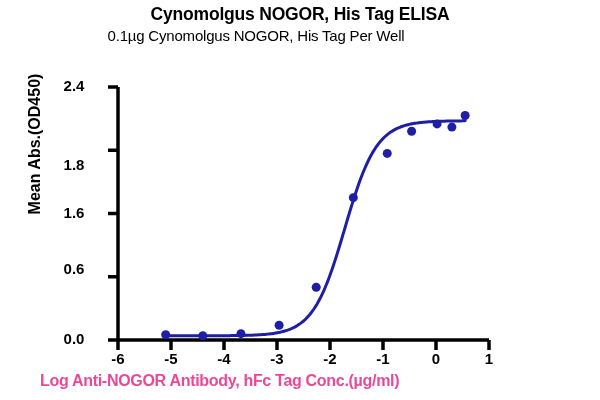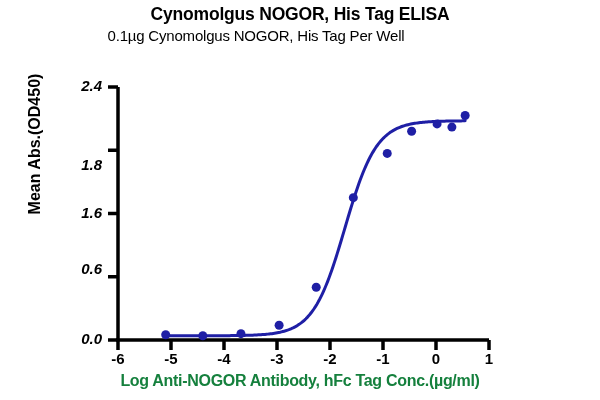--- a/index.html
+++ b/index.html
@@ -58,37 +58,35 @@
     transform: rotate(-90deg);
     transform-origin: center center;
     white-space: nowrap;
     color: #000;
   }
   #x-axis-title {
     position: absolute;
     left: 40px;
     top: 372px;
     width: 520px;
-    text-align: center;
     font-size: 16px;
     font-weight: bold;
     letter-spacing: -0.3px;
     white-space: nowrap;
-    color: #15803d;
+    color: #ec4899;
   }
   .tick-label {
     position: absolute;
     font-size: 15px;
     font-weight: bold;
     color: #000;
     white-space: nowrap;
   }
   .ytick-label {
-    text-align: right;
-    font-style: italic;
+    text-align: center;
   }
   .xtick-label {
     text-align: center;
   }
 </style>
 </head>
 <body>
 
 <div id="figure">
 

